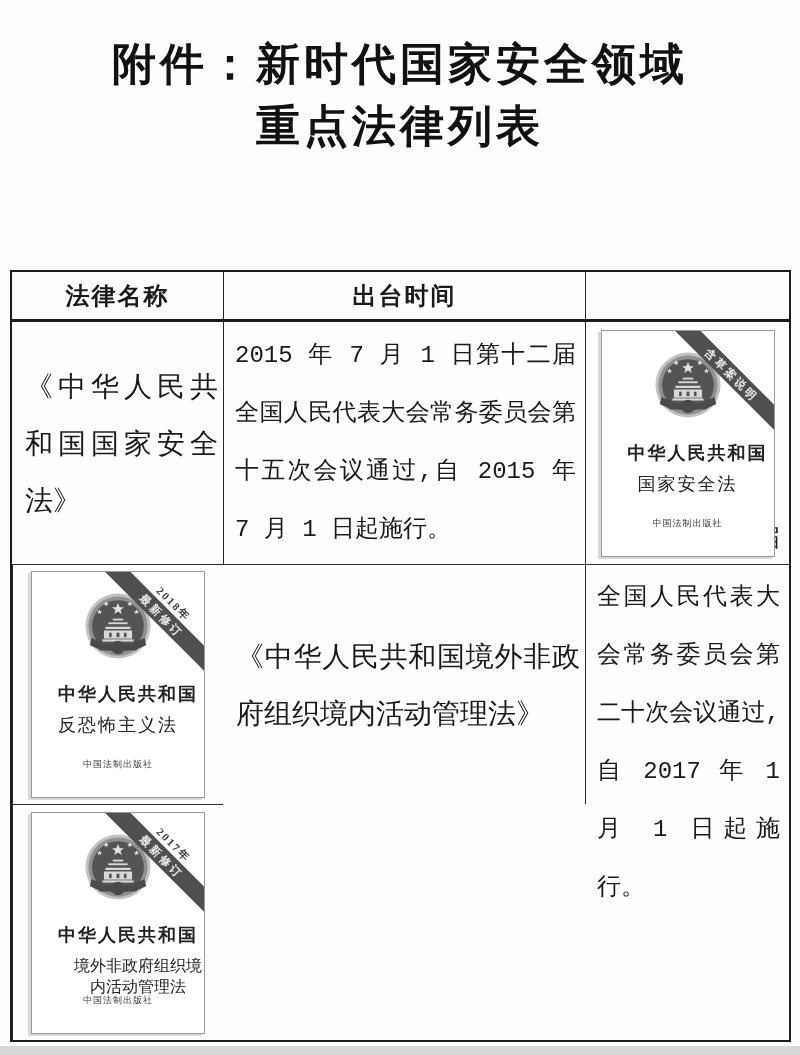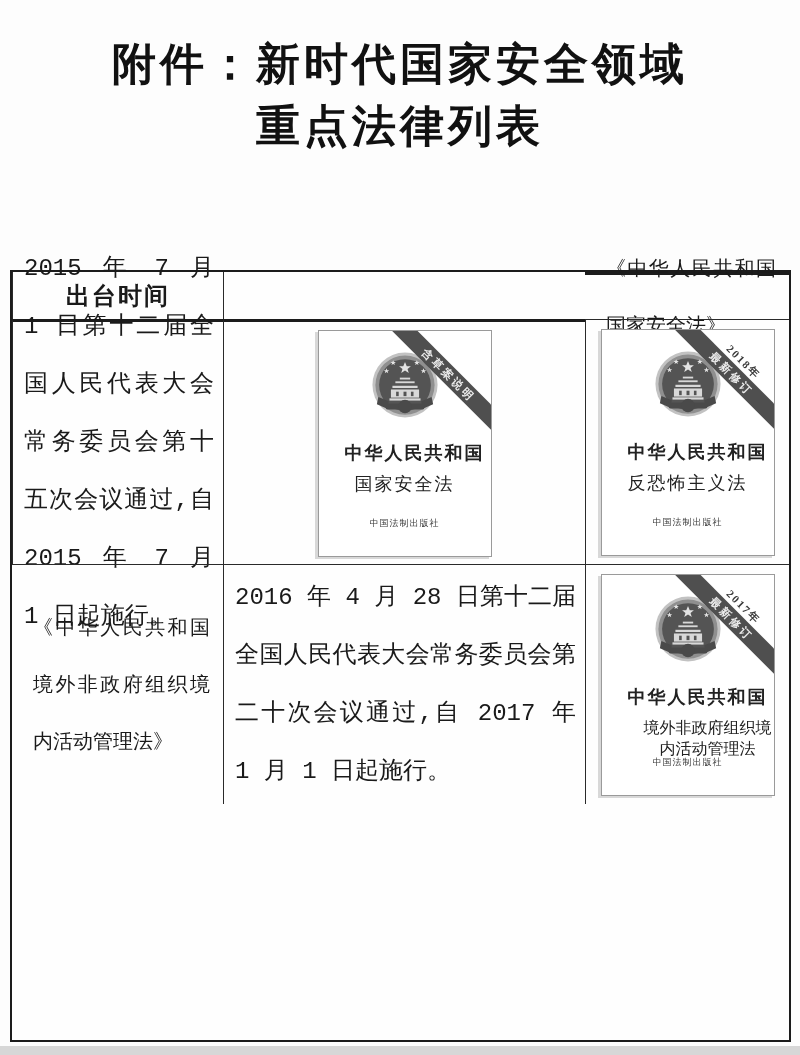--- a/index.html
+++ b/index.html
@@ -27,21 +27,21 @@
   .cell { border-left:1.5px solid #2a2a2a; border-top:1.5px solid #2a2a2a; min-width:0; }
   .cell.c0 { border-left:none; }
   .cell.r0 { border-top:none; }
   .cell.r1 { border-top:3px solid #1c1c1c; }
 
   .hcell { display:flex; align-items:center; justify-content:center;
            font-size:24px; font-weight:600; letter-spacing:2px; }
 
   .name-cell { display:flex; flex-direction:column; justify-content:center;
                padding:0 5px 0 13px; }
-  .name-cell p { margin:8px; font-size:20px; line-height:57px; text-align:justify; }
+  .name-cell p { margin:0; font-size:28px; line-height:57px; text-align:justify; }
 
   .time-cell { display:flex; flex-direction:column; justify-content:center;
                padding:0 9px 0 11px; }
   .time-cell p { margin:0; font-size:24px; line-height:58px; text-align:justify;font-family:Liberation Mono, monospace; }
 
   
   .cover-cell { display:flex; align-items:center; justify-content:center; }
   .cover {
     width:172px; height:225px; background:#fff; position:relative;
     border:1px solid #9a9a9a; overflow:hidden;
@@ -73,20 +73,21 @@
 </head>
 <body>
 
 <div class="doc-title">
   <div class="line1">附件：新时代国家安全领域</div>
   <div class="line2">重点法律列表</div>
 </div>
 
 <div class="law-table">
 
+  <div class="cell r0 c0 hcell">法律名称</div>
   <div class="cell r0 hcell">出台时间</div>
   <div class="cell r0 hcell"></div>
 
   <div class="cell r1 c0 name-cell">
     <p>《中华人民共和国国家安全法》</p>
   </div>
   <div class="cell r1 time-cell">
     <p>2015 年 7 月 1 日第十二届全国人民代表大会常务委员会第十五次会议通过,自 2015 年 7 月 1 日起施行。</p>
   </div>
   <div class="cell r1 cover-cell">

